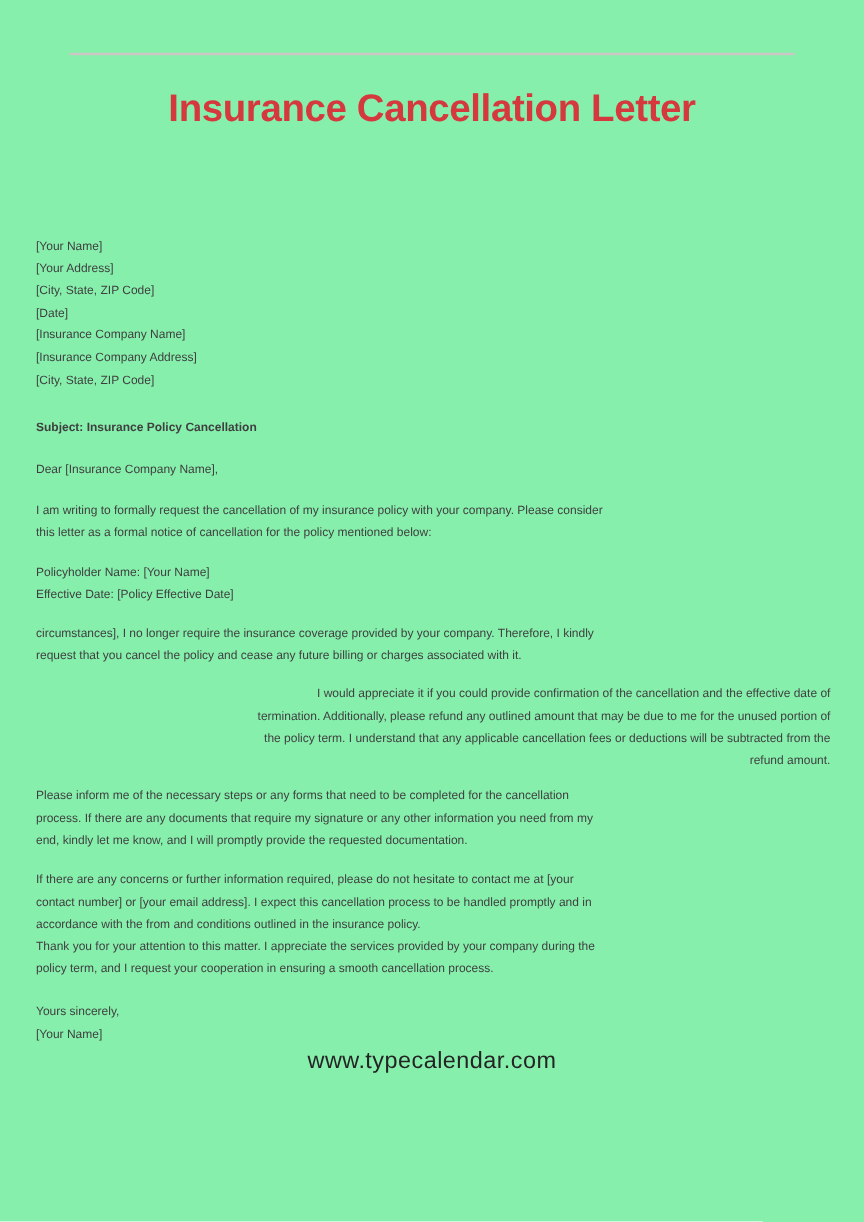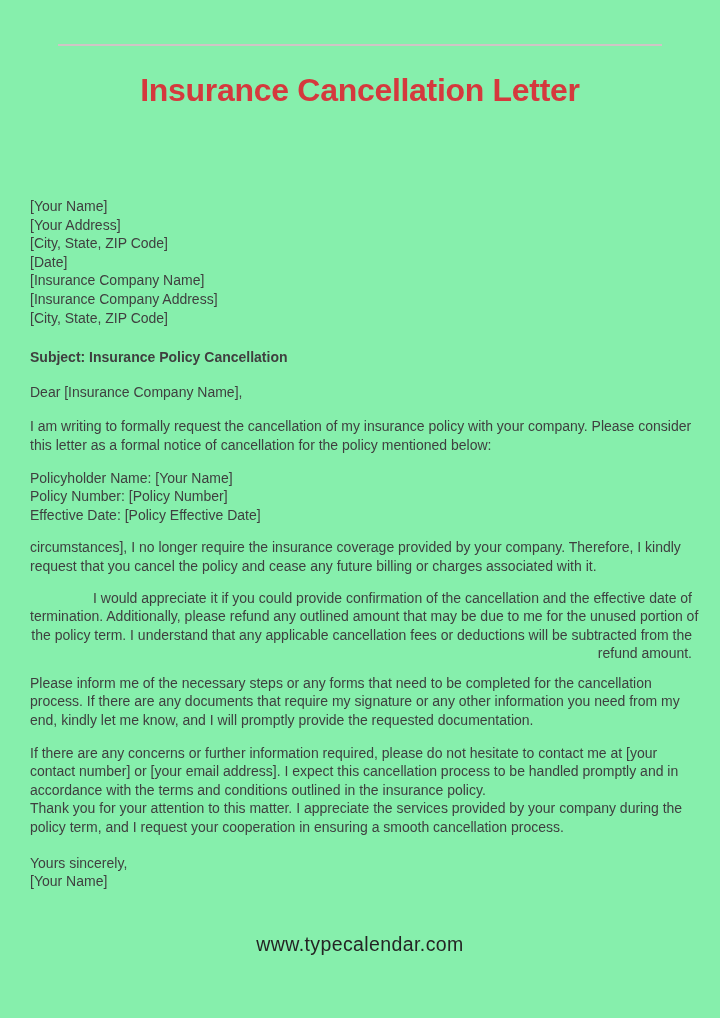--- a/index.html
+++ b/index.html
@@ -25,39 +25,38 @@
     margin: 25px 0 0 0;
     text-align: center;
     font-size: 32px;
     line-height: 39px;
     font-weight: 700;
     letter-spacing: -0.3px;
     color: #d5393d;
   }
   .letter {
     margin: 87px 28px 0 30px;
-    font-size: 14px;
+    font-size: 10px;
     line-height: 18.6px;
     color: #3f3f3f;
   }
   .line {
     white-space: nowrap;
   }
   .block-subject   { margin-top: 21px; font-weight: bold; }
   .block-greeting  { margin-top: 16px; }
   .block-p1        { margin-top: 16px; }
   .block-policy    { margin-top: 14px; }
   .block-p2        { margin-top: 14px; }
   .block-p3        { margin-top: 13px; text-align: right; }
   .block-p4        { margin-top: 11px; }
   .block-p5        { margin-top: 14px; }
   .block-p6        { margin-top: 0; }
   .block-closing   { margin-top: 17px; }
   .footer {
-    margin-top: 41px;
     text-align: center;
     font-size: 19.5px;
     line-height: 24px;
     letter-spacing: 0.4px;
     color: #242424;
   }
 </style>
 </head>
 <body>
 
@@ -87,21 +86,20 @@
       <div class="line">Dear [Insurance Company Name],</div>
     </div>
 
     <div class="block-p1">
       <div class="line">I am writing to formally request the cancellation of my insurance policy with your company. Please consider</div>
       <div class="line">this letter as a formal notice of cancellation for the policy mentioned below:</div>
     </div>
 
     <div class="block-policy">
       <div class="line">Policyholder Name: [Your Name]</div>
-      <div class="line">Policy Number: [Policy Number]</div>
       <div class="line">Effective Date: [Policy Effective Date]</div>
     </div>
 
     <div class="block-p2">
       <div class="line">circumstances], I no longer require the insurance coverage provided by your company. Therefore, I kindly</div>
       <div class="line">request that you cancel the policy and cease any future billing or charges associated with it.</div>
     </div>
 
     <div class="block-p3">
       <div class="line">I would appreciate it if you could provide confirmation of the cancellation and the effective date of</div>
@@ -112,21 +110,21 @@
 
     <div class="block-p4">
       <div class="line">Please inform me of the necessary steps or any forms that need to be completed for the cancellation</div>
       <div class="line">process. If there are any documents that require my signature or any other information you need from my</div>
       <div class="line">end, kindly let me know, and I will promptly provide the requested documentation.</div>
     </div>
 
     <div class="block-p5">
       <div class="line">If there are any concerns or further information required, please do not hesitate to contact me at [your</div>
       <div class="line">contact number] or [your email address]. I expect this cancellation process to be handled promptly and in</div>
-      <div class="line">accordance with the terms and conditions outlined in the insurance policy.</div>
+      <div class="line">accordance with the from and conditions outlined in the insurance policy.</div>
     </div>
 
     <div class="block-p6">
       <div class="line">Thank you for your attention to this matter. I appreciate the services provided by your company during the</div>
       <div class="line">policy term, and I request your cooperation in ensuring a smooth cancellation process.</div>
     </div>
 
     <div class="block-closing">
       <div class="line">Yours sincerely,</div>
       <div class="line">[Your Name]</div>

